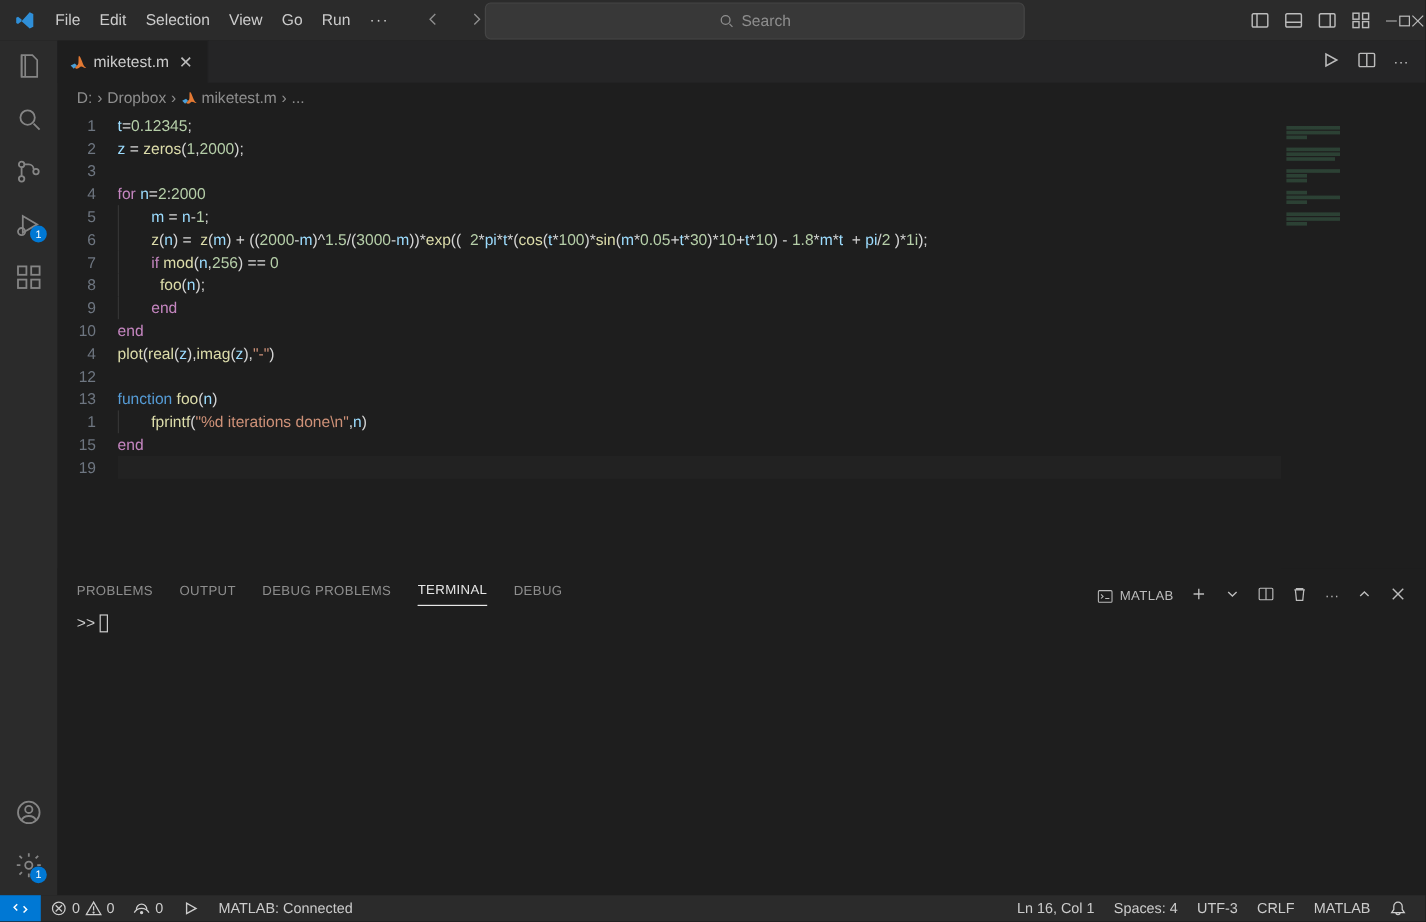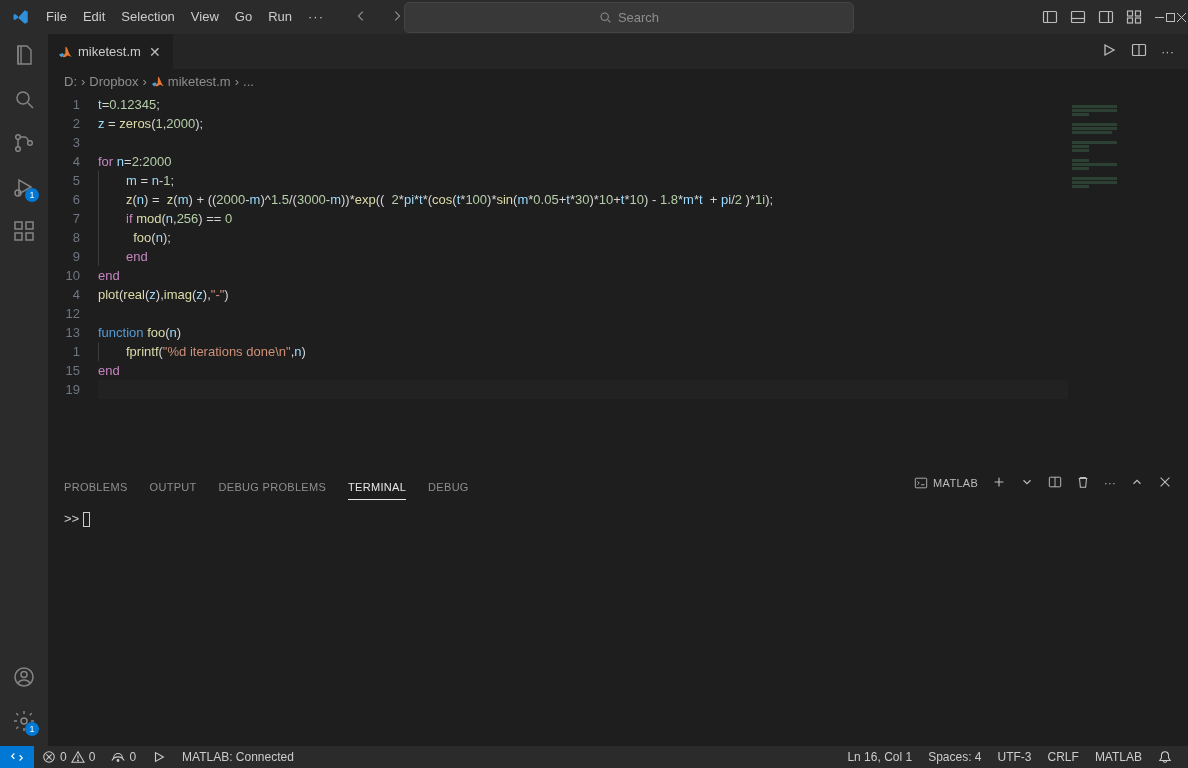--- a/index.html
+++ b/index.html
@@ -58,21 +58,21 @@
 
 .tk-id { color:#9cdcfe; }
 .tk-num { color:#b5cea8; }
 .tk-fn { color:#dcdcaa; }
 .tk-kw { color:#569cd6; }
 .tk-kw2 { color:#c586c0; }
 .tk-str { color:#ce9178; }
 
 
 .panel { height:272px; border-top:1px solid #1e1e1e; background:#1e1e1e; display:flex; flex-direction:column; }
-.panel-tabs { height:30px; display:flex; align-items:flex-start; padding:0 16px; gap:22px; font-size:11px; letter-spacing:.3px; color:#8e8e8e; }
+.panel-tabs { height:30px; display:flex; align-items:flex-end; padding:0 16px; gap:22px; font-size:11px; letter-spacing:.3px; color:#8e8e8e; }
 .panel-tab { padding:6px 0; }
 .panel-tab.active { color:#e7e7e7; border-bottom:1px solid #e7e7e7; }
 .panel-actions { margin-left:auto; display:flex; align-items:center; gap:14px; color:#bcbcbc; }
 .panel-actions svg { width:14px; height:14px; }
 .panel-actions .lbl { display:flex; align-items:center; gap:5px; }
 .panel-body { flex:1; padding:6px 16px; font-family:Consolas,monospace; font-size:13px; color:#cccccc; }
 .cursor-box { display:inline-block; width:7px; height:15px; border:1px solid #cccccc; margin-left:4px; vertical-align:middle; }
 
 
 .status { height:22px; background:#2b2b2b; display:flex; align-items:center; font-size:12px; color:#cccccc; }

